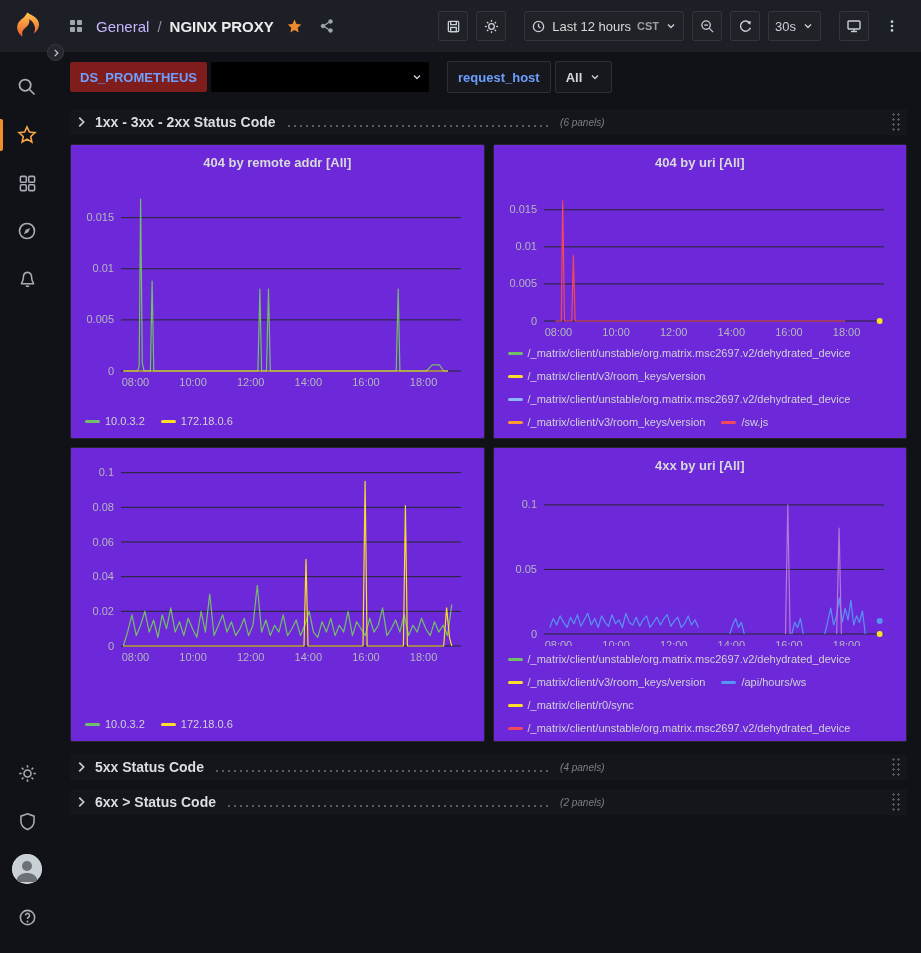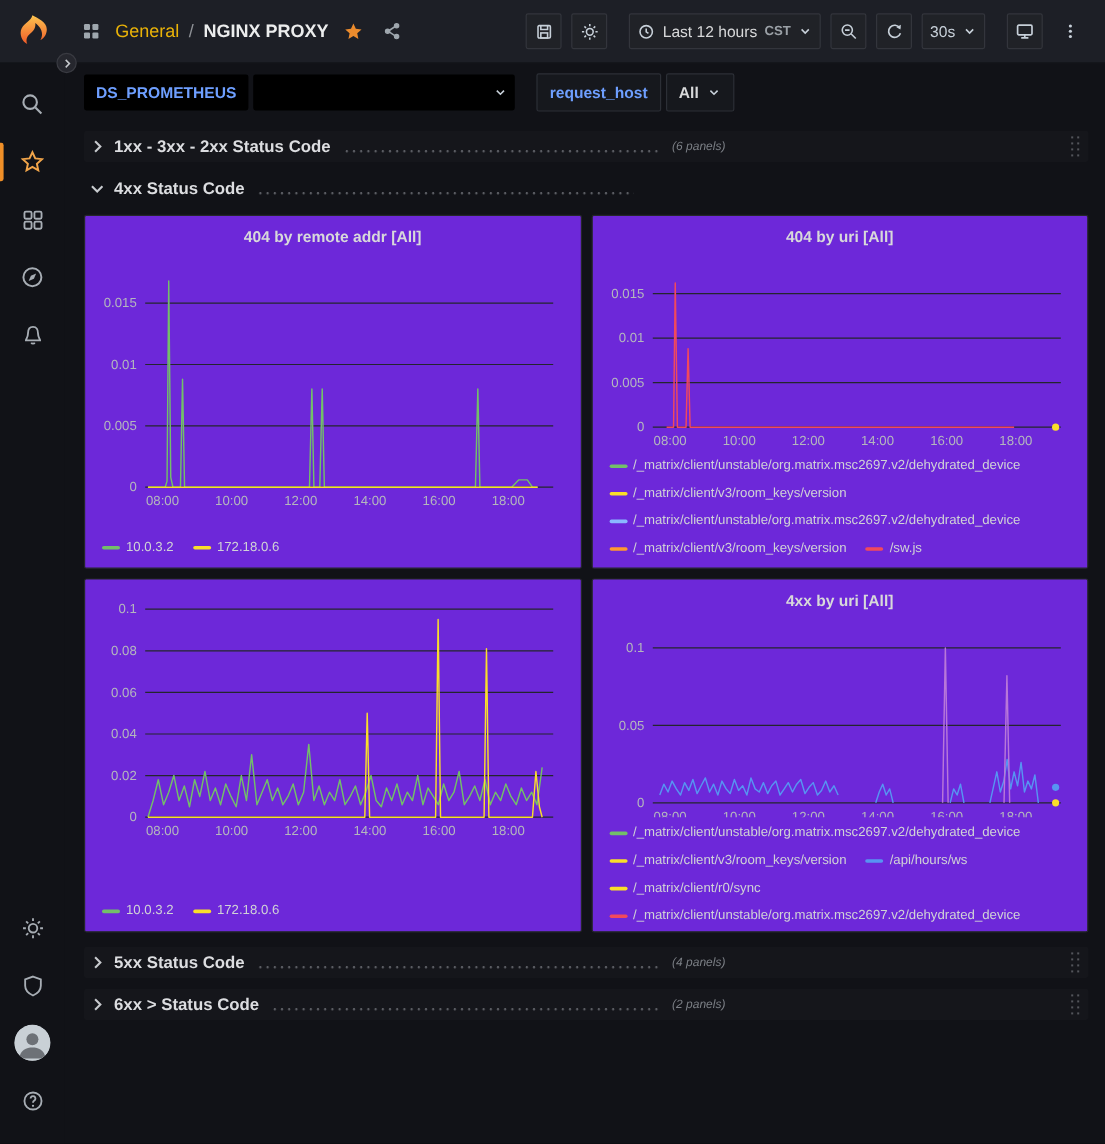--- a/index.html
+++ b/index.html
@@ -4,21 +4,21 @@
 <style>
   html,body{margin:0;padding:0;background:#0d0e12;}
   body{width:921px;height:953px;overflow:hidden;font-family:"Liberation Sans",sans-serif;color:#d8d9da;-webkit-font-smoothing:antialiased;}
   .app{display:flex;flex-direction:column;width:921px;height:953px;background:#111217;position:relative;}
   svg{display:block;font-family:inherit;}
 
   
   .topbar{height:52px;background:#1d1f26;display:flex;align-items:center;flex:0 0 auto;border-bottom:1px solid #101114;}
   .logo-box{width:54px;display:flex;justify-content:center;align-items:center;flex:0 0 auto;}
   .crumbs{display:flex;align-items:center;gap:8px;margin-left:10px;}
-  .crumb-section{font-size:15px;color:#eab308;cursor:pointer;}
+  .crumb-section{font-size:15px;color:#c4b5fd;cursor:pointer;}
   .crumb-sep{color:#8e9196;font-size:15px;}
   .crumb-title{font-size:15px;font-weight:700;color:#eceded;}
   .icon-btn{background:none;border:none;padding:4px;color:#9fa7ae;display:flex;align-items:center;justify-content:center;cursor:pointer;}
   .topbar-right{margin-left:auto;display:flex;align-items:center;gap:8px;padding-right:14px;}
   .tb-btn{height:30px;min-width:30px;background:#202227;border:1px solid #33353c;border-radius:2px;color:#c7d0d9;display:flex;align-items:center;justify-content:center;gap:6px;padding:8px 6px;font-size:13px;cursor:pointer;}
   .tb-btn.noborder{border:none;background:none;}
   .tb-group-gap{margin-left:10px;}
   .tz{font-size:11px;color:#9aa0a6;font-weight:700;}
   .tp-label{font-size:13px;color:#d8d9da;white-space:nowrap;}
 
@@ -29,21 +29,21 @@
   .side-btn.active{color:#f2a54a;}
   .side-btn.active::before{content:'';position:absolute;left:0;top:4px;bottom:4px;width:3px;background:#f08f28;border-radius:0 2px 2px 0;}
   .side-bottom{margin-top:auto;display:flex;flex-direction:column;align-items:center;}
   .avatar{width:30px;height:30px;border-radius:50%;background:#cdd4da;display:flex;align-items:center;justify-content:center;overflow:hidden;}
   .sidebar-expand{position:absolute;left:47px;top:44px;width:17px;height:17px;border-radius:50%;background:#26272e;border:1px solid #3a3b42;color:#c7cace;display:flex;align-items:center;justify-content:center;padding:0;cursor:pointer;z-index:5;}
 
   .main{flex:1;min-width:0;display:flex;flex-direction:column;}
 
   
   .subbar{display:flex;align-items:center;padding:8px 14px 6px 16px;gap:0;}
-  .chip{height:30px;display:flex;align-items:center;padding:0 10px;background:#000000;border-radius:2px;font-size:13px;font-weight:600;}
+  .chip{height:30px;display:flex;align-items:center;padding:0 10px;background:#7f1d1d;border-radius:2px;font-size:13px;font-weight:600;}
   .chip.blue{color:#6e9fff;}
   .var-value-black{width:212px;height:30px;background:#000;border-radius:2px;display:flex;align-items:center;justify-content:flex-end;padding-right:6px;margin-left:4px;cursor:pointer;}
   .var-group{display:flex;align-items:center;}
   .var-group + .var-group{margin-left:18px;}
   .chip.bordered{border:1px solid #2c2f36;background:#16181d;}
   .chip.value{color:#d8d9da;gap:7px;cursor:pointer;font-weight:600;}
 
   
   .content{flex:1;padding:10px 14px 0 16px;overflow:hidden;}
   .row-head{display:flex;align-items:center;height:26px;margin-bottom:9px;position:relative;background:rgba(255,255,255,0.02);border-radius:2px;padding:0 4px;cursor:pointer;}
@@ -285,29 +285,20 @@
             <svg width="14" height="14" viewBox="0 0 16 16" fill="none" stroke="#c7cace" stroke-width="2">
                 <polyline points="6 3 11 8 6 13"></polyline>
               </svg>
             <span class="row-title">1xx - 3xx - 2xx Status Code</span>
             <span class="dots"></span>
             <span class="row-count">(6 panels)</span>
           </div>
           <span class="drag-handle"></span>
         </div>
 
-        <div class="row-head" style="background:none;">
-          <div class="row-left w-expanded">
-            <svg width="14" height="14" viewBox="0 0 16 16" fill="none" stroke="#c7cace" stroke-width="2">
-                <polyline points="3 6 8 11 13 6"></polyline>
-              </svg>
-            <span class="row-title">4xx Status Code</span>
-            <span class="dots"></span>
-          </div>
-        </div>
 
         <div class="panel-grid">
 
           <div class="panel">
             <div class="panel-title">404 by remote addr [All]</div>
             <svg width="394" height="212">
                 <line x1="40" x2="380" y1="192" y2="192" stroke="#24262d" stroke-width="1"></line>
                 <text x="33" y="195.5" text-anchor="end" fill="#b4b7bd" font-size="11">0</text>
                 <line x1="40" x2="380" y1="140.87640449438203" y2="140.87640449438203" stroke="#24262d" stroke-width="1"></line>
                 <text x="33" y="144.37640449438203" text-anchor="end" fill="#b4b7bd" font-size="11">0.005</text>

